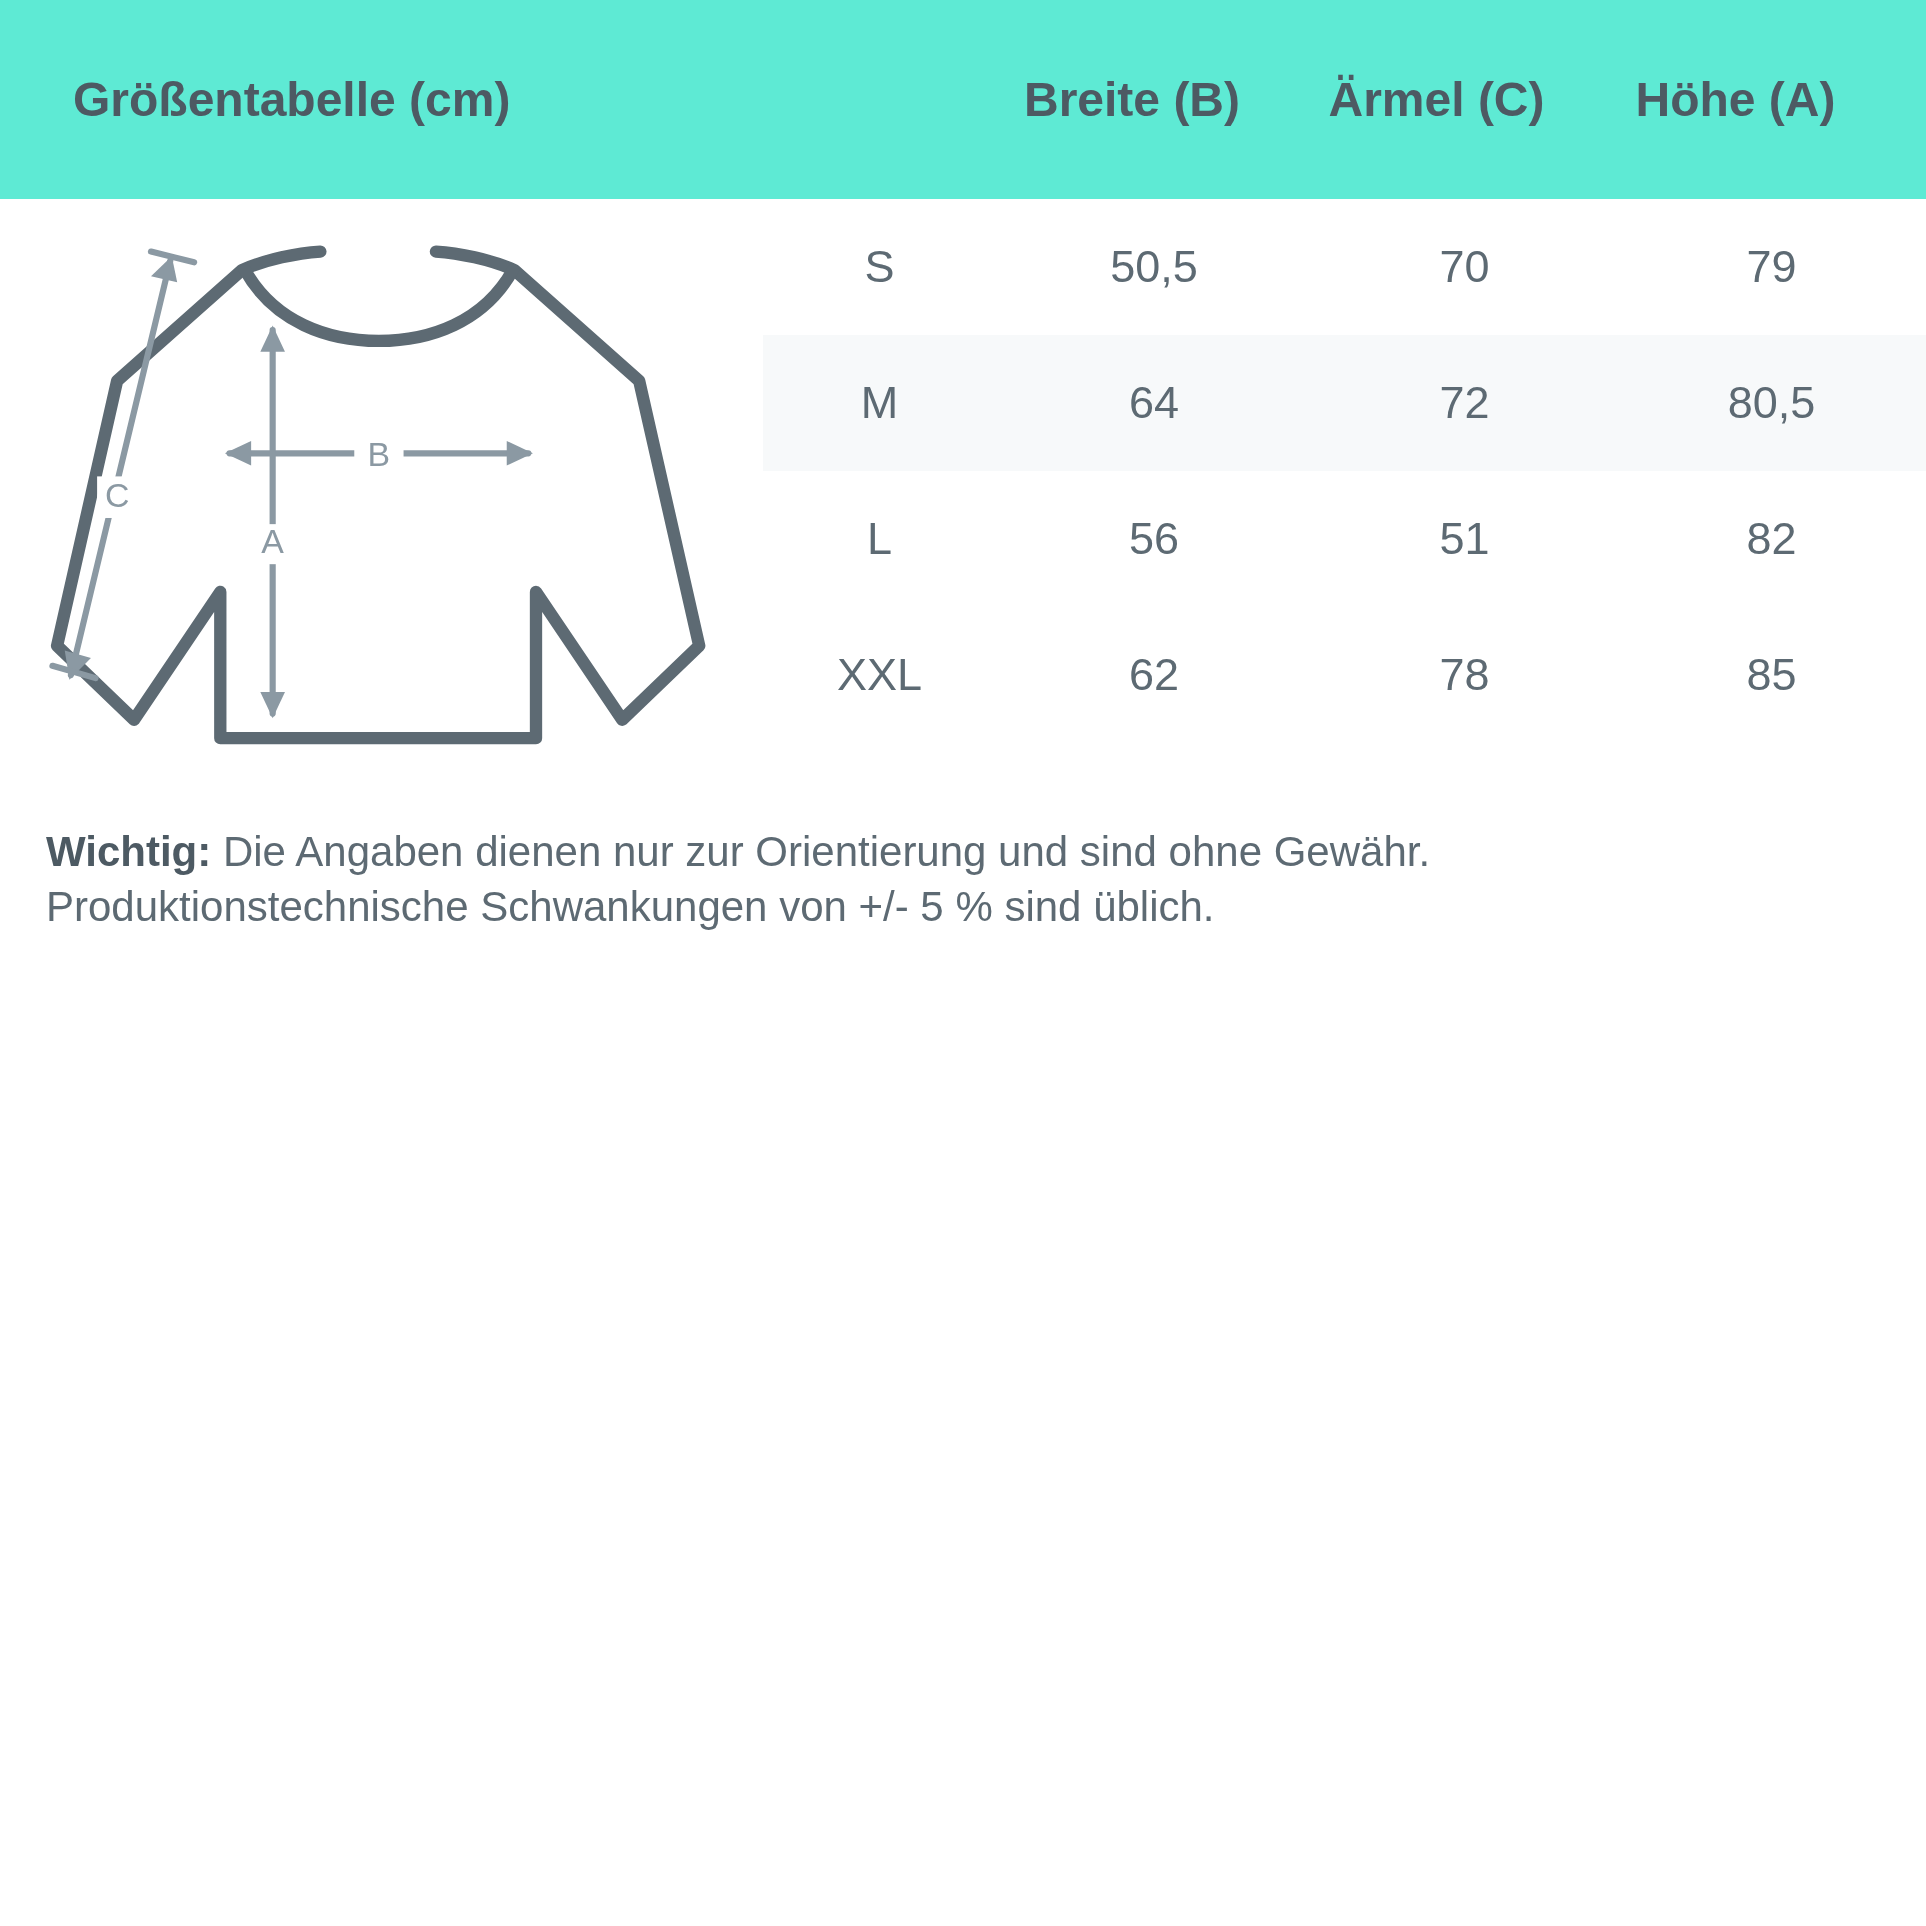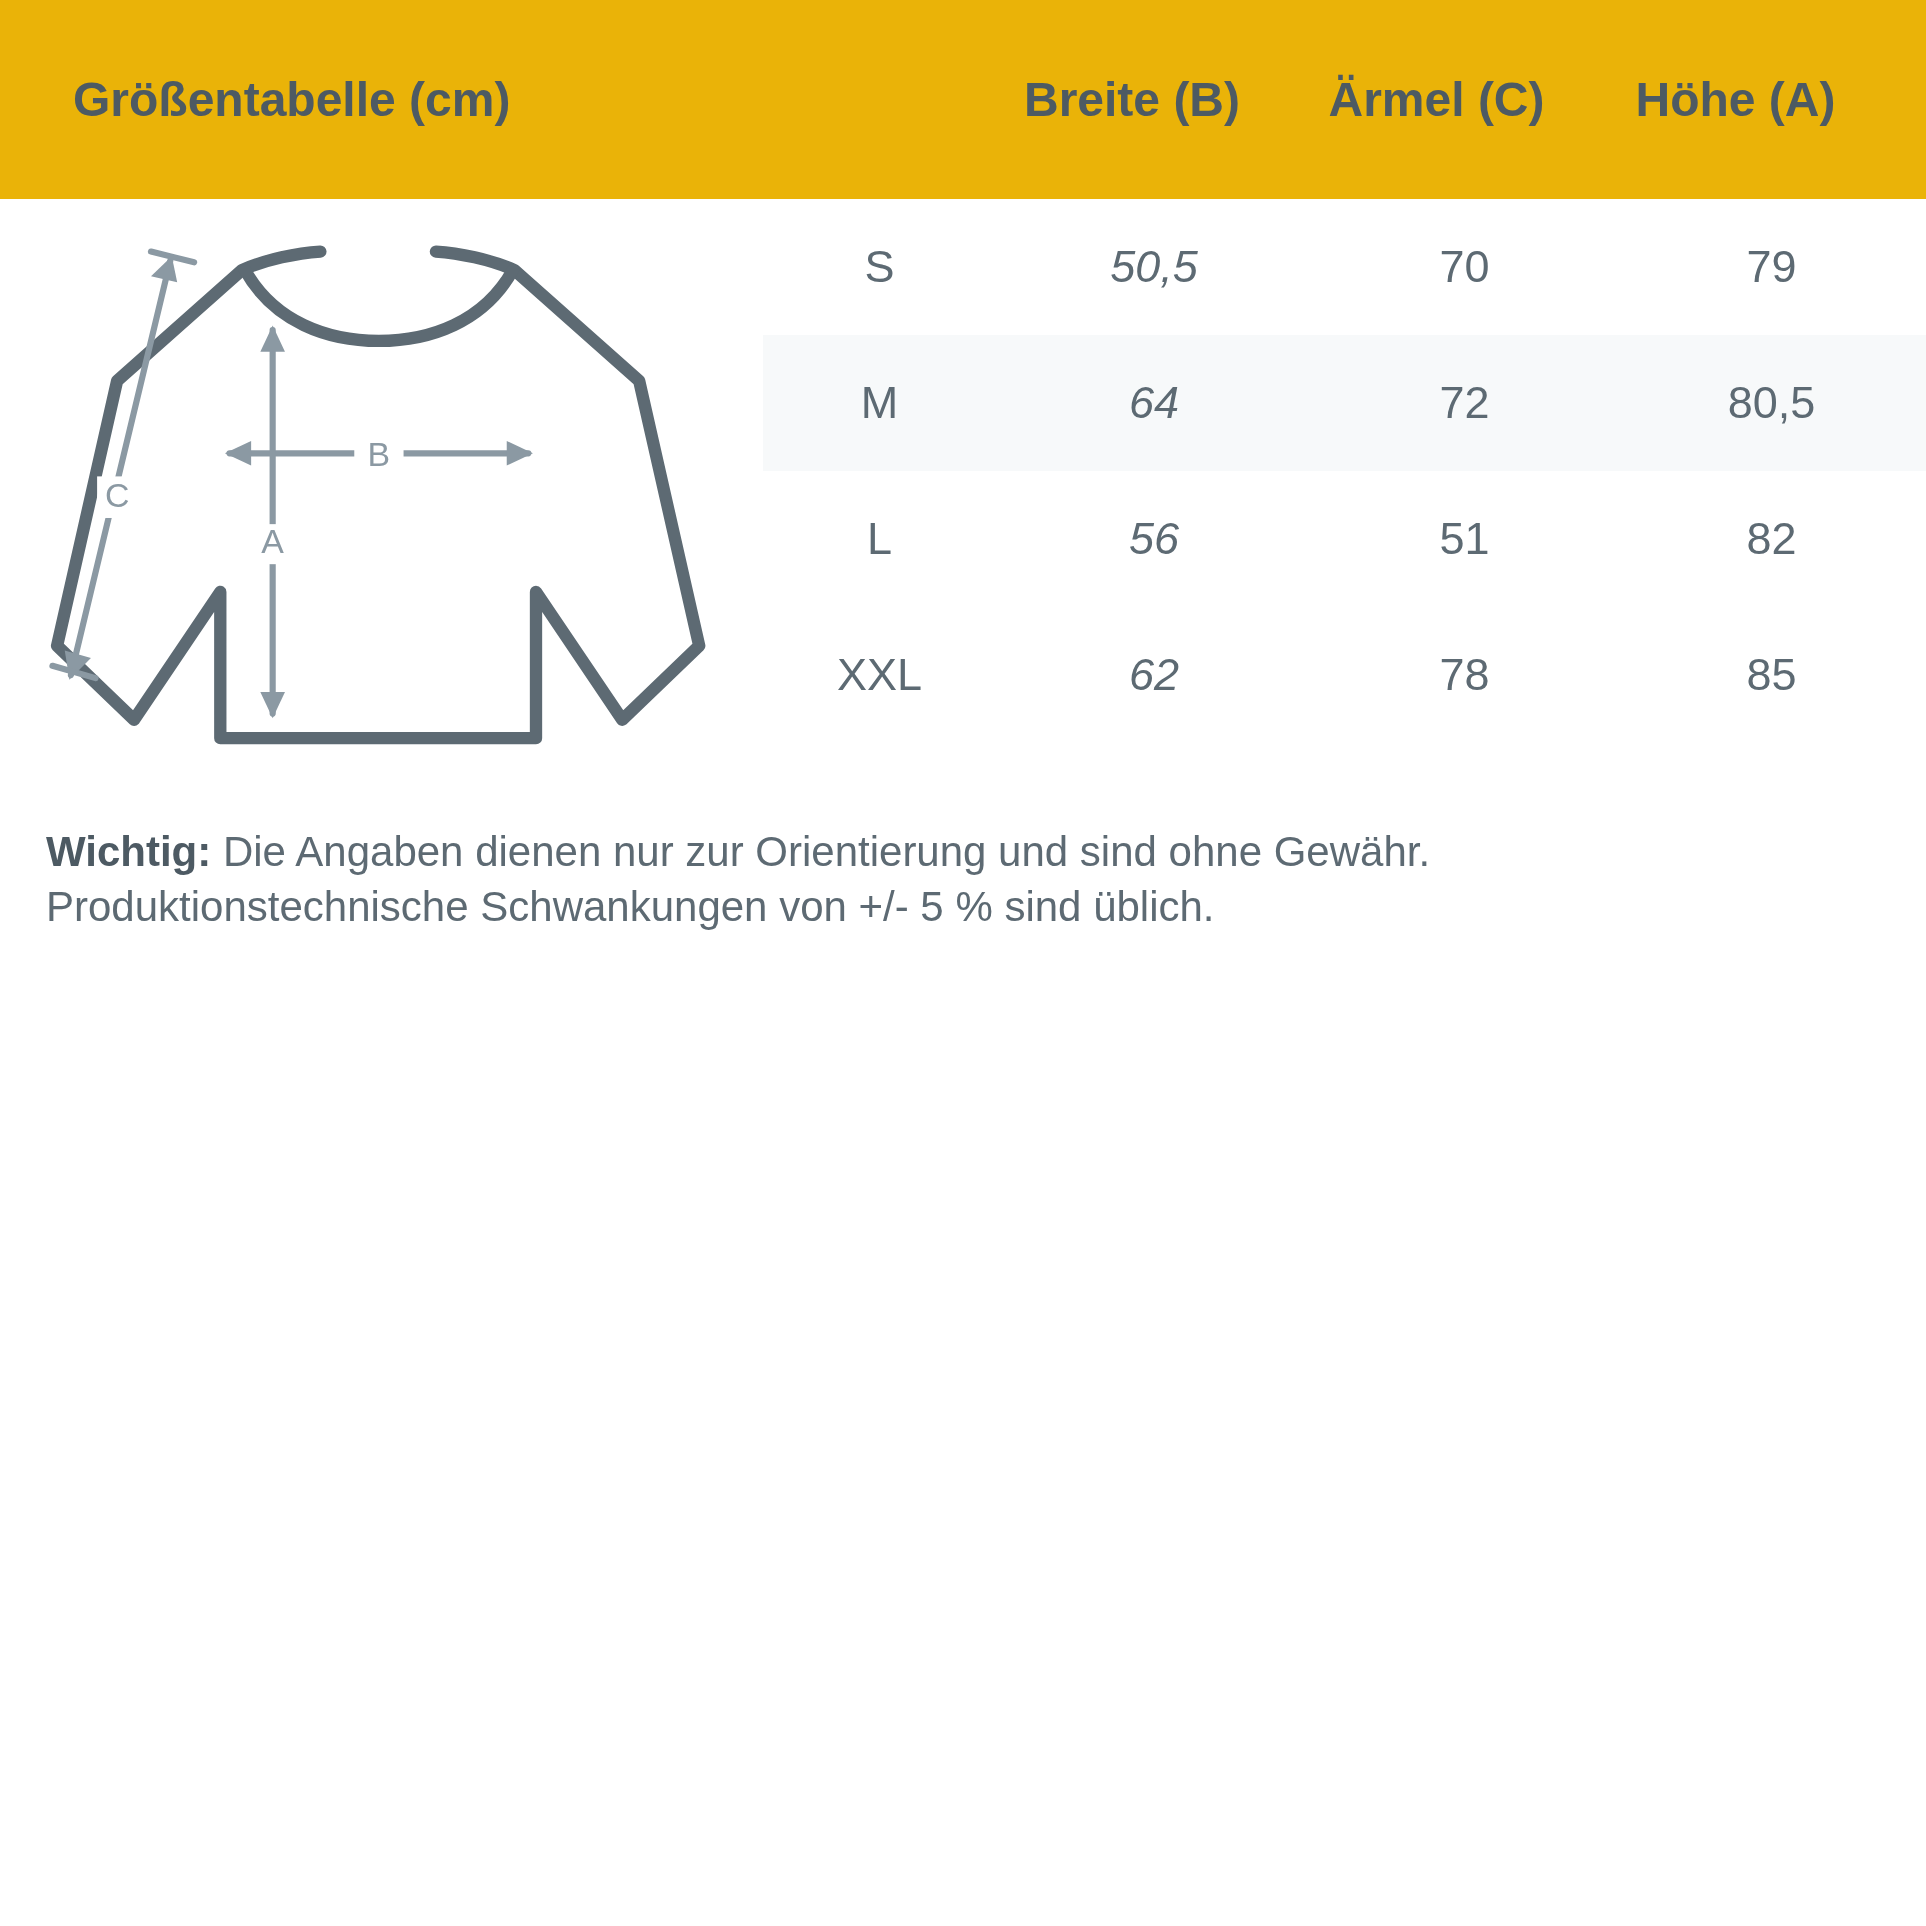--- a/index.html
+++ b/index.html
@@ -15,21 +15,21 @@
     -webkit-font-smoothing: antialiased;
   }
 
   .size-chart {
     width: 1926px;
     box-sizing: border-box;
   }
 
   
   .chart-header {
-    background: #eab308;
+    background: #5eead4;
     display: flex;
     align-items: center;
     height: 199px;
     box-sizing: border-box;
     padding: 0 42px 0 73px;
   }
   .chart-header .title {
     font-size: 48px;
     font-weight: bold;
     color: #4d5a63;
@@ -81,21 +81,21 @@
     text-align: center;
     height: 136px;
     vertical-align: middle;
     font-weight: normal;
     padding: 0;
   }
   table.size-table tr.alt td {
     background: #f7f9fa;
   }
   .c-size { width: 227px; }
-  .c-b    { width: 308px; font-style: italic; }
+  .c-b    { width: 308px; }
   .c-a    { width: 297px; }
   .c-c    { width: 301px; }
 
   
   .note {
     padding: 55px 92px 0 46px;
     font-size: 42px;
     line-height: 1.32;
     color: #5d6a73;
   }

